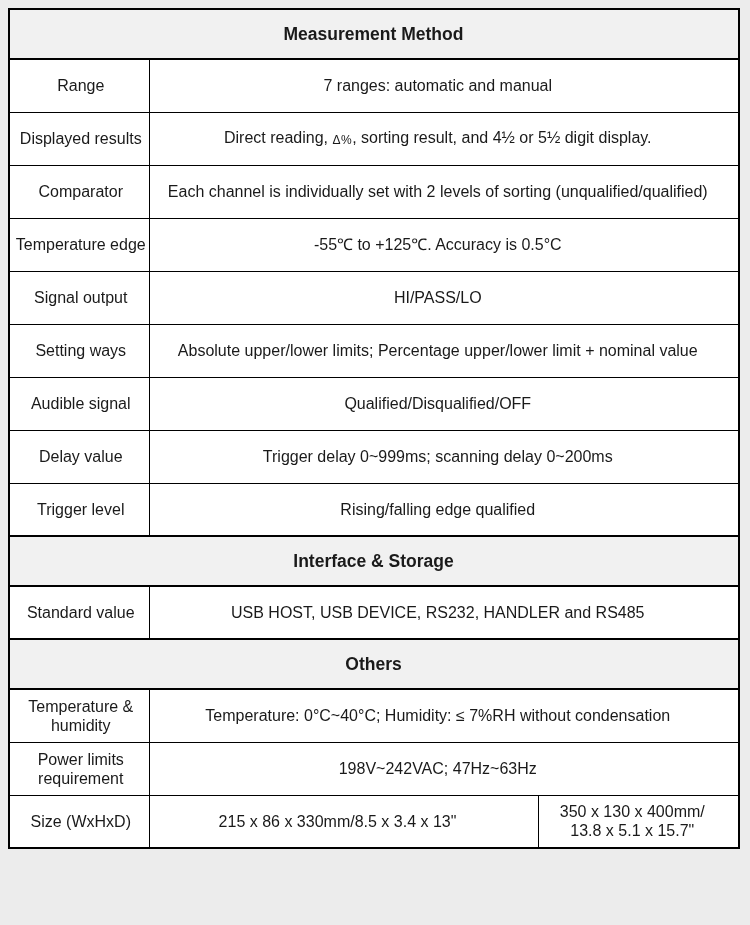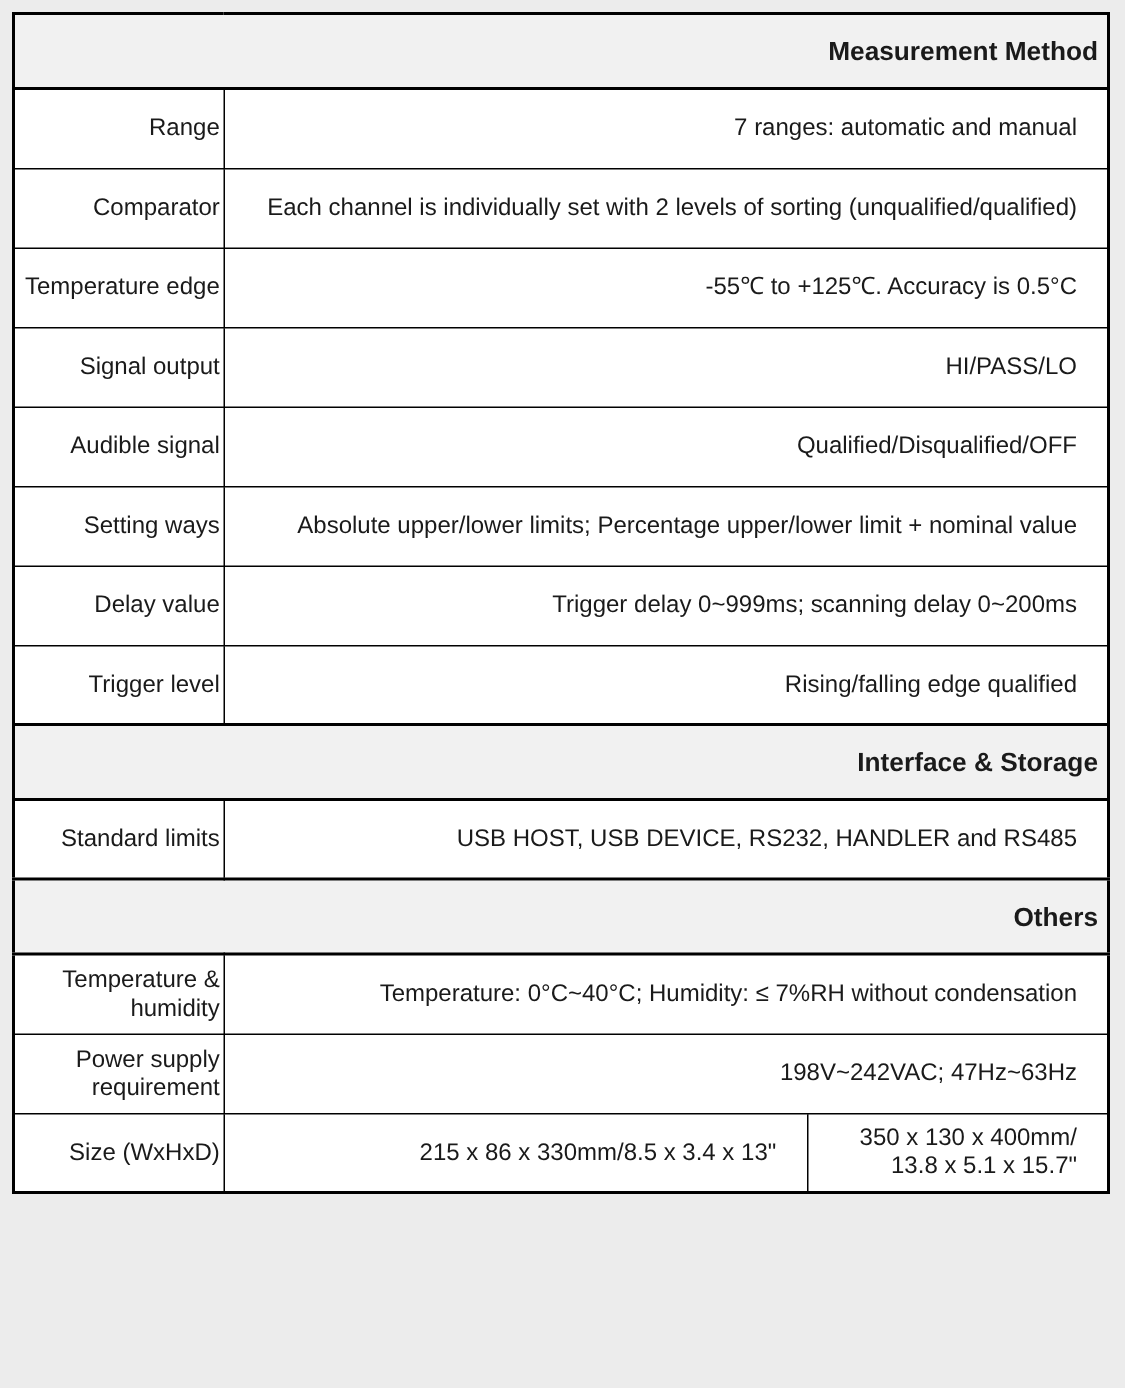--- a/index.html
+++ b/index.html
@@ -25,21 +25,21 @@
     background:var(--cell-bg);
   }
   col.c1{width:140px}
   col.c2{width:389px}
   col.c3{width:201px}
   td,th{
     border:1px solid var(--border-color);
     vertical-align:middle;
     font-size:16px;
     font-weight:normal;
-    text-align:right;
+    text-align:center;
     line-height:19px;
     overflow:hidden;
     margin-left:36px;
   }
   tr.section th{
     height:50px;
     background:var(--header-bg);
     font-size:17.5px;
     font-weight:600;
     padding:2px 6px 2px 5px;
@@ -66,76 +66,80 @@
   <tbody>
       <tr class="section">
     <th colspan="3">Measurement Method</th>
   </tr>
 
   <tr>
     <td class="label">Range</td>
     <td class="value nowrap" colspan="2">7 ranges: automatic and manual</td>
   </tr>
 
+  <tr>
+    <td class="label">Displayed results</td>
+    <td class="value nowrap" colspan="2"><span>Direct reading, </span><span class="small-delta">Δ%</span><span>, sorting result, and 4½ or 5½ digit display.</span></td>
+  </tr>
 
   <tr>
     <td class="label">Comparator</td>
     <td class="value nowrap" colspan="2">Each channel is individually set with 2 levels of sorting (unqualified/qualified)</td>
   </tr>
 
   <tr>
     <td class="label">Temperature edge</td>
     <td class="value nowrap" colspan="2">-55℃ to +125℃. Accuracy is 0.5°C</td>
   </tr>
 
   <tr>
     <td class="label">Signal output</td>
     <td class="value nowrap" colspan="2">HI/PASS/LO</td>
   </tr>
 
   <tr>
-    <td class="label">Audible signal</td>
-    <td class="value nowrap" colspan="2">Qualified/Disqualified/OFF</td>
+    <td class="label">Setting ways</td>
+    <td class="value nowrap" colspan="2">Absolute upper/lower limits; Percentage upper/lower limit + nominal value</td>
   </tr>
 
   <tr>
-    <td class="label">Setting ways</td>
-    <td class="value nowrap" colspan="2">Absolute upper/lower limits; Percentage upper/lower limit + nominal value</td>
+    <td class="label">Audible signal</td>
+    <td class="value nowrap" colspan="2">Qualified/Disqualified/OFF</td>
   </tr>
 
   <tr>
     <td class="label">Delay value</td>
     <td class="value nowrap" colspan="2">Trigger delay 0~999ms; scanning delay 0~200ms</td>
   </tr>
 
   <tr>
     <td class="label">Trigger level</td>
     <td class="value nowrap" colspan="2">Rising/falling edge qualified</td>
   </tr>
 
   <tr class="section">
     <th colspan="3">Interface &amp; Storage</th>
   </tr>
 
   <tr>
-    <td class="label">Standard limits</td>
+    <td class="label">Standard value</td>
     <td class="value nowrap" colspan="2">USB HOST, USB DEVICE, RS232, HANDLER and RS485</td>
   </tr>
 
   <tr class="section">
     <th colspan="3">Others</th>
   </tr>
 
   <tr>
     <td class="label">Temperature &amp; humidity</td>
     <td class="value nowrap" colspan="2">Temperature: 0°C~40°C; Humidity: ≤ 7%RH without condensation</td>
   </tr>
 
   <tr>
-    <td class="label">Power supply requirement</td>
+    <td class="label">Power limits requirement</td>
     <td class="value nowrap" colspan="2">198V~242VAC; 47Hz~63Hz</td>
   </tr>
 
   <tr>
     <td class="label">Size (WxHxD)</td>
     <td class="value nowrap">215 x 86 x 330mm/8.5 x 3.4 x 13"</td>
     <td class="value preline">350 x 130 x 400mm/
 13.8 x 5.1 x 15.7"</td>
   </tr>
 

